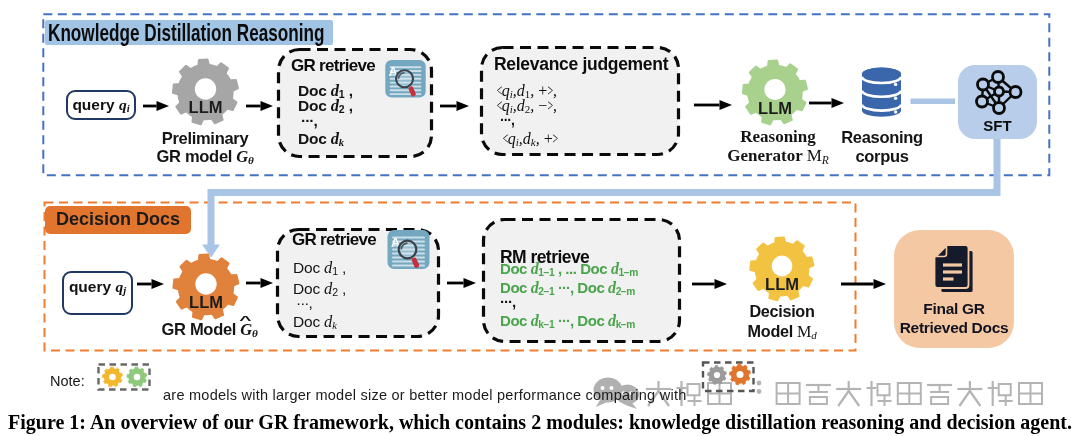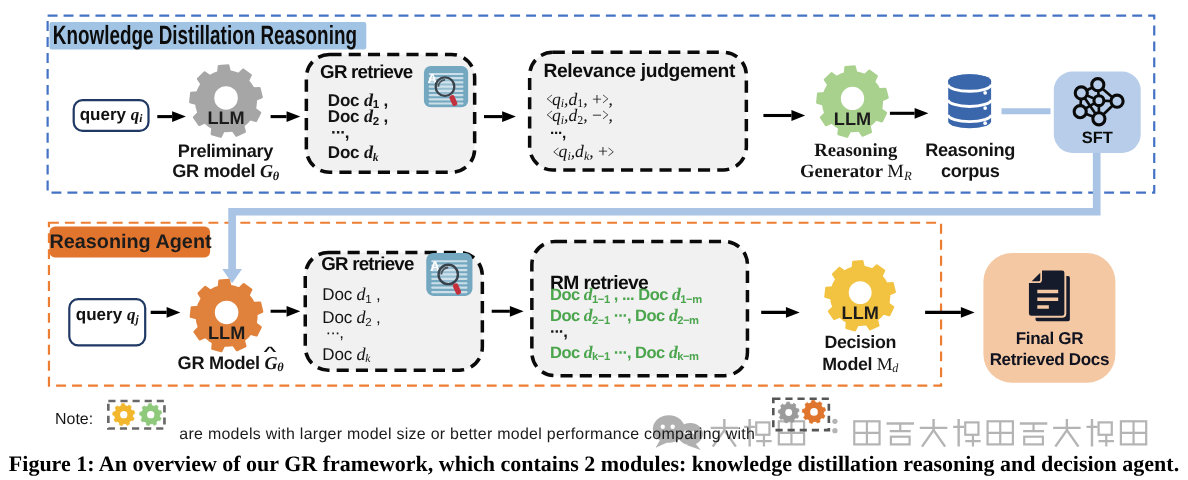--- a/index.html
+++ b/index.html
@@ -69,21 +69,21 @@
     <rect x="1019.0" y="383" width="23" height="21" fill="none" stroke="#b4b4b4" stroke-width="2"></rect>
     <line x1="1019.0" y1="393.5" x2="1042.0" y2="393.5" stroke="#b4b4b4" stroke-width="2"></line>
     <line x1="1030.5" y1="383" x2="1030.5" y2="404" stroke="#b4b4b4" stroke-width="2"></line>
   </svg>
 <svg class="abs" style="left:0;top:0" width="1080" height="436">
     <rect x="43.3" y="14.2" width="1006" height="161" rx="0" fill="none" stroke="#4472c4" stroke-width="2" stroke-dasharray="9 5.5"></rect>
     <rect x="44.5" y="202.5" width="811" height="148" rx="0" fill="none" stroke="#ed7d31" stroke-width="2" stroke-dasharray="9 5.5"></rect>
   </svg>
 <div class="abs" style="left:45px;top:19.5px;width:288px;height:25.5px;background:#a2c4e4;border-radius:2px;"></div>
 <div class="abs" style="left:48px;top:19.5px;width:410px;height:25.5px;font-weight:bold;font-size:24px;line-height:25px;color:#0c0c0c;white-space:nowrap;transform:scaleX(0.715);transform-origin:0 0;">Knowledge Distillation Reasoning</div>
-<div class="abs" style="left:45px;top:206px;width:146px;height:27.5px;background:#e2752e;border-radius:5px;font-weight:bold;font-size:18px;line-height:26px;color:#1c1c1c;text-align:center;white-space:nowrap;">Reasoning Agent</div>
+<div class="abs" style="left:45px;top:206px;width:146px;height:27.5px;background:#e2752e;border-radius:5px;font-weight:bold;font-size:18px;line-height:26px;color:#1c1c1c;text-align:center;white-space:nowrap;">Decision Docs</div>
 <div class="abs" style="left:66px;top:90px;width:70px;height:30px;border:2.5px solid #1f3864;border-radius:9px;box-sizing:border-box;background:#fff;font-weight:bold;font-size:15.5px;text-align:center;line-height:26px;color:#111;">query <i class="m">q<sub>i</sub></i></div>
 <div class="abs" style="left:62px;top:271px;width:71px;height:44px;border:2.5px solid #1f3864;border-radius:9px;box-sizing:border-box;background:#fff;font-weight:bold;font-size:15.5px;text-align:center;line-height:28px;color:#111;">query <i class="m">q<sub>j</sub></i></div>
 <svg class="abs" style="left:0;top:0" width="1080" height="436">
     <line x1="910.5" y1="101.2" x2="955" y2="101.2" stroke="#a9c4e4" stroke-width="5.5"></line>
     <polyline points="997,139 997,192.5 211,192.5 211,245" fill="none" stroke="#a9c4e4" stroke-width="7"></polyline>
     <polygon points="202,244.5 220,244.5 211,257.5" fill="#a9c4e4"></polygon>
   </svg>
 <svg class="abs" style="left:0;top:0" width="1080" height="436">
     <rect x="278.5" y="49.5" width="153" height="107" rx="21" fill="#f1f1f1" stroke="#0a0a0a" stroke-width="3.2" stroke-dasharray="11 6.5"></rect>
     <rect x="481.5" y="47.5" width="197" height="107" rx="21" fill="#f1f1f1" stroke="#0a0a0a" stroke-width="3.2" stroke-dasharray="11 6.5"></rect>

